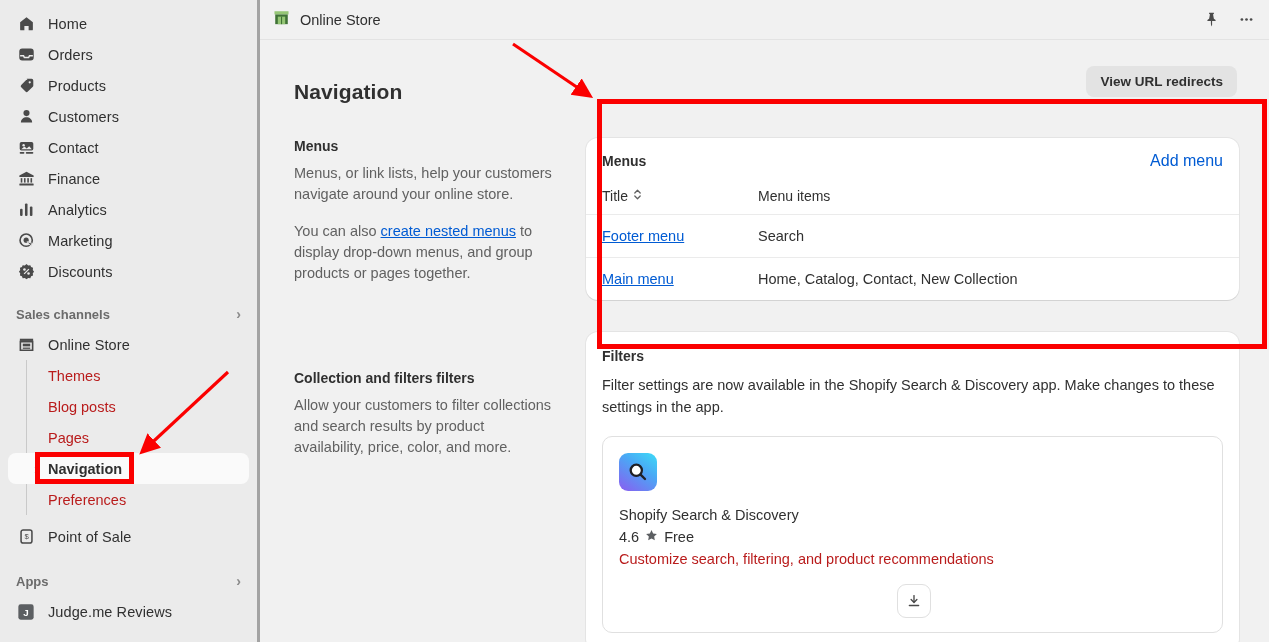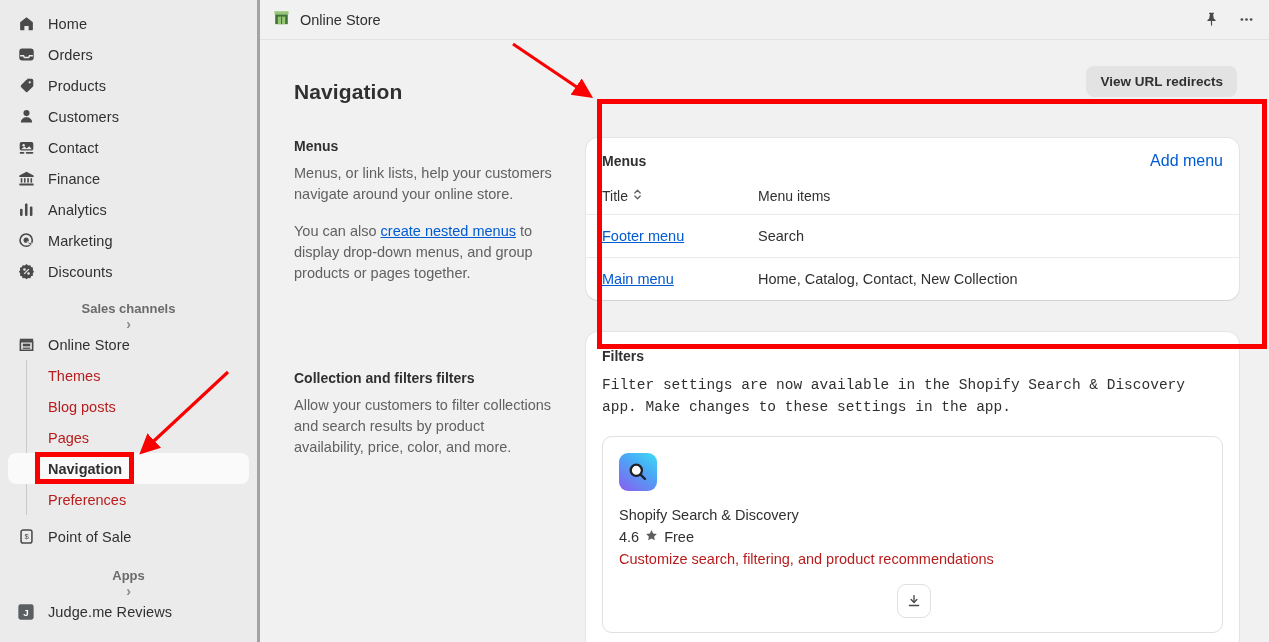--- a/index.html
+++ b/index.html
@@ -42,21 +42,20 @@
   .nav-item .lbl { white-space: nowrap; letter-spacing: .1px; }
 
   .section-head {
     display: flex; align-items: center; justify-content: space-between;
     margin: 14px 8px 2px 8px;
     padding: 0 8px;
     height: 26px;
     font-size: 13px;
     font-weight: 700;
     color: #6b6b6b;
-    flex-direction: column;
   }
   .section-head .chev { color: #8a8a8a; font-size: 14px; }
 
   .sub-item {
     display: flex; align-items: center;
     height: 31px;
     margin: 0 8px;
     padding: 0 8px 0 40px;
     border-radius: 8px;
     font-size: 14.5px;
@@ -167,21 +166,21 @@
     border-bottom: 1px solid #ebebeb;
     align-items: center;
   }
   .tbl-row:last-child { border-bottom: none; }
   .tbl-row .cell-title { width: 156px; flex: 0 0 156px; }
   .tbl-row .cell-items { flex: 1; color: #303030; }
 
   
   .filters-card { margin-top: 32px; padding: 16px 16px 18px 16px; }
   .filters-title { font-size: 14px; font-weight: 700; color: #303030; margin-bottom: 10px; }
-  .filters-desc { font-size: 14.5px; line-height: 22px; color: #303030; margin-bottom: 18px; font-family: Liberation Mono, monospace; }
+  .filters-desc { font-size: 14.5px; line-height: 22px; color: #303030; margin-bottom: 18px; }
 
   .app-box {
     border: 1px solid #e0e0e0;
     border-radius: 10px;
     padding: 14px 14px 14px 16px;
     display: flex; align-items: flex-start; gap: 14px; flex-direction: column;
   }
   .app-icon {
     width: 38px; height: 38px; flex: 0 0 38px;
     border-radius: 9px;

